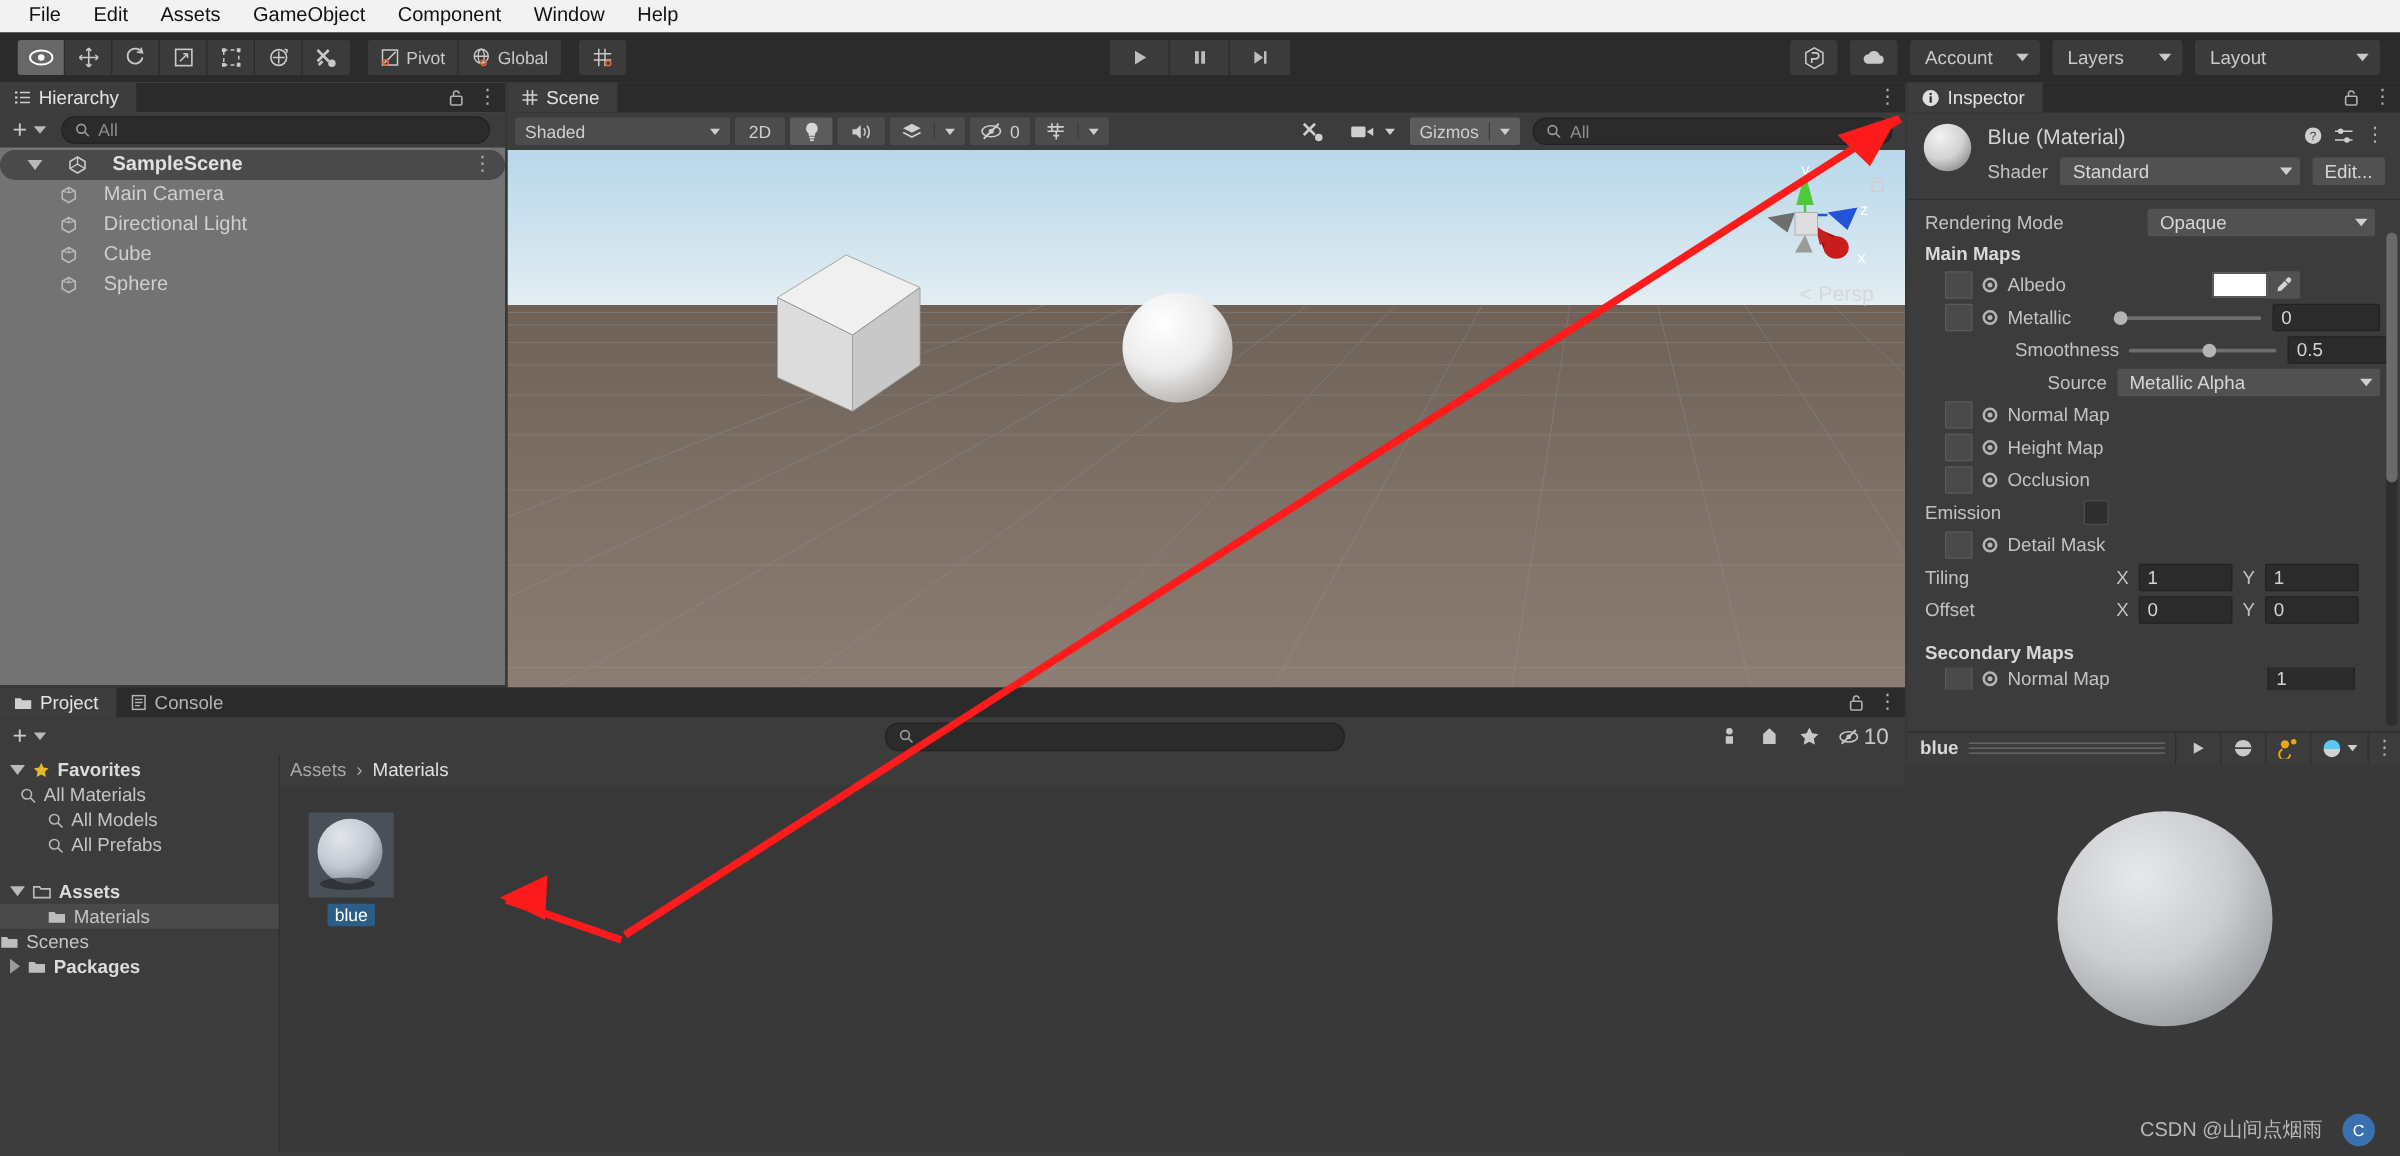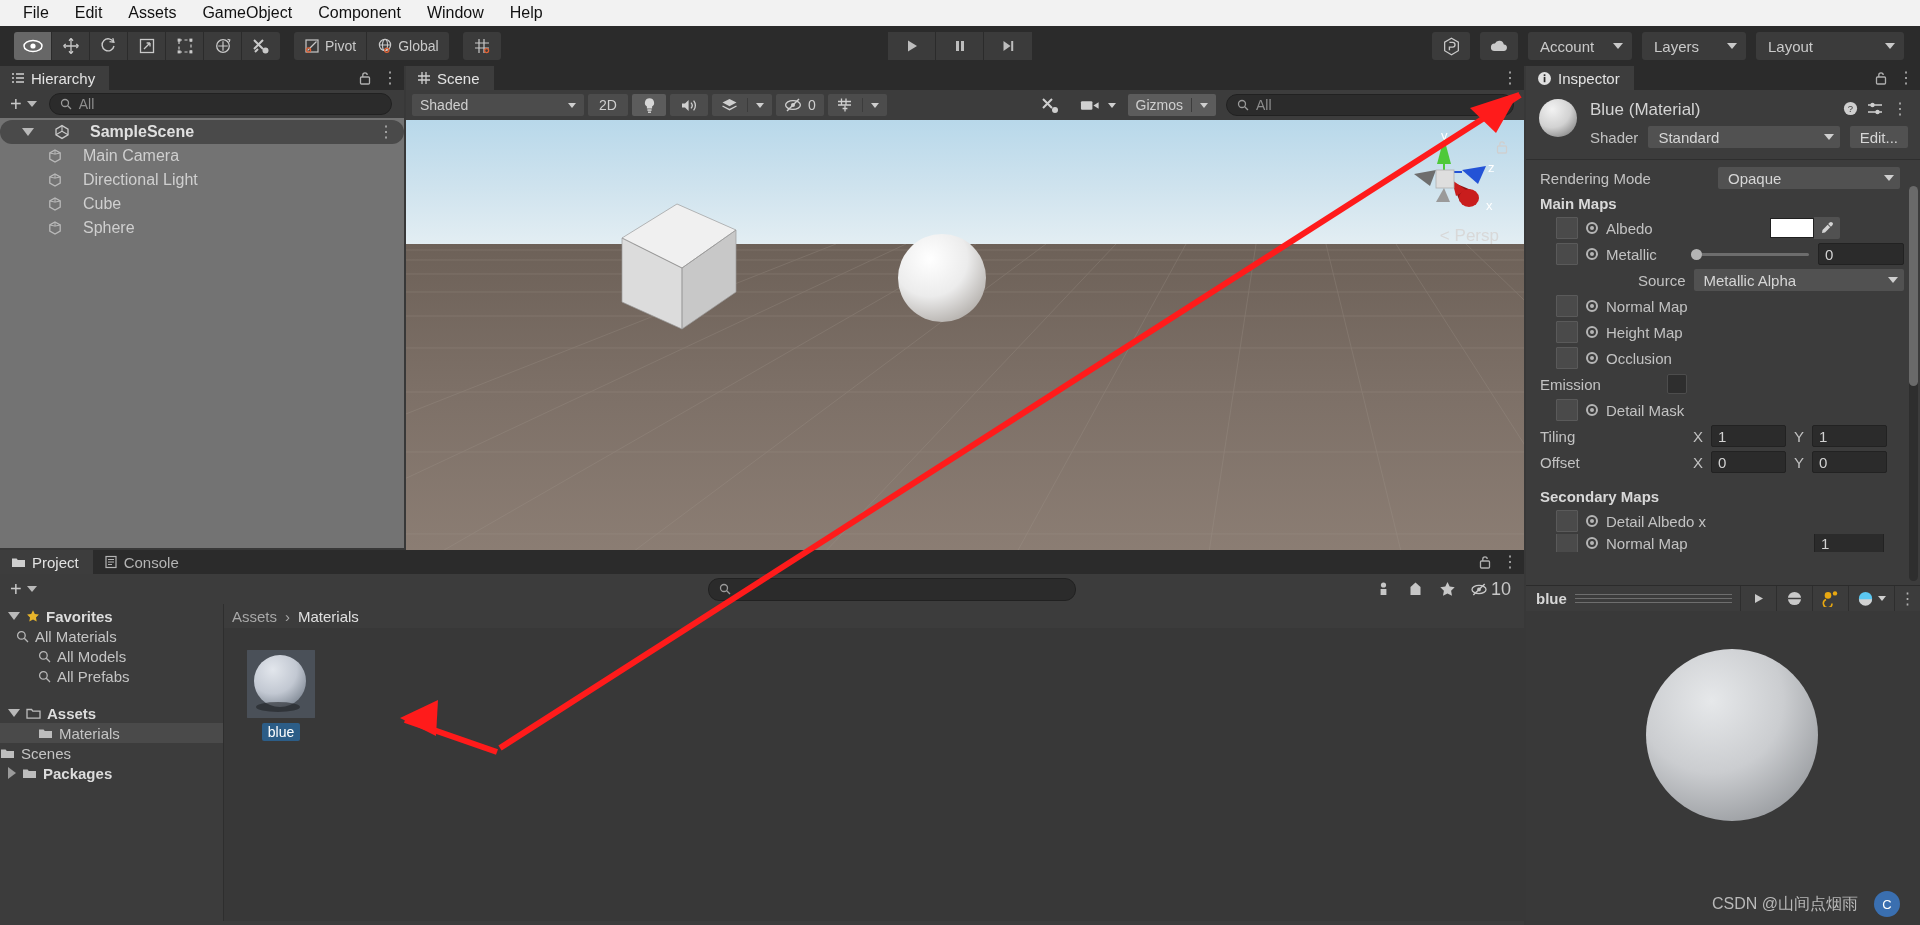--- a/index.html
+++ b/index.html
@@ -838,20 +838,31 @@
         <div style="margin-left:auto;display:flex;align-items:center;gap:9px;margin-right:6px">
           <div class="slider-track" style="width:118px">
             <div class="slider-knob" style="left:0"></div>
           </div>
           <div class="numfield" style="width:86px">
             <span>0</span>
           </div>
         </div>
       </div>
 
+      <div class="row">
+        <span class="lbl" style="margin-left:72px">Smoothness</span>
+        <div style="margin-left:auto;display:flex;align-items:center;gap:9px;margin-right:6px">
+          <div class="slider-track" style="width:118px">
+            <div class="slider-knob" style="left:50%"></div>
+          </div>
+          <div class="numfield" style="width:86px">
+            <span>0.5</span>
+          </div>
+        </div>
+      </div>
 
       <div class="row">
         <span class="lbl" style="margin-left:98px">Source</span>
         <div class="ddn" style="margin-left:auto;width:215px;margin-right:6px">
           <span>Metallic Alpha</span>
           <i class="c"></i>
         </div>
       </div>
 
       <div class="row">
@@ -904,25 +915,20 @@
         <span class="lbl">Y</span>
         <div class="numfield" style="width:75px">
           <span>0</span>
         </div>
       </div>
 
       <div style="height:9px"></div>
 
       <div class="row" style="height:24px">
         <span class="lbl bold">Secondary Maps</span>
-      </div>
-      <div class="row">
-        <div class="tex-slot" style="margin-left:16px"></div>
-        <i class="pin"></i>
-        <span class="lbl">Detail Albedo x</span>
       </div>
       <div class="row" style="overflow:hidden;height:18px">
         <div class="tex-slot" style="margin-left:16px"></div>
         <i class="pin"></i>
         <span class="lbl">Normal Map</span>
         <div class="numfield" style="width:70px;margin-left:auto;margin-right:26px">
           <span>1</span>
         </div>
       </div>
 

